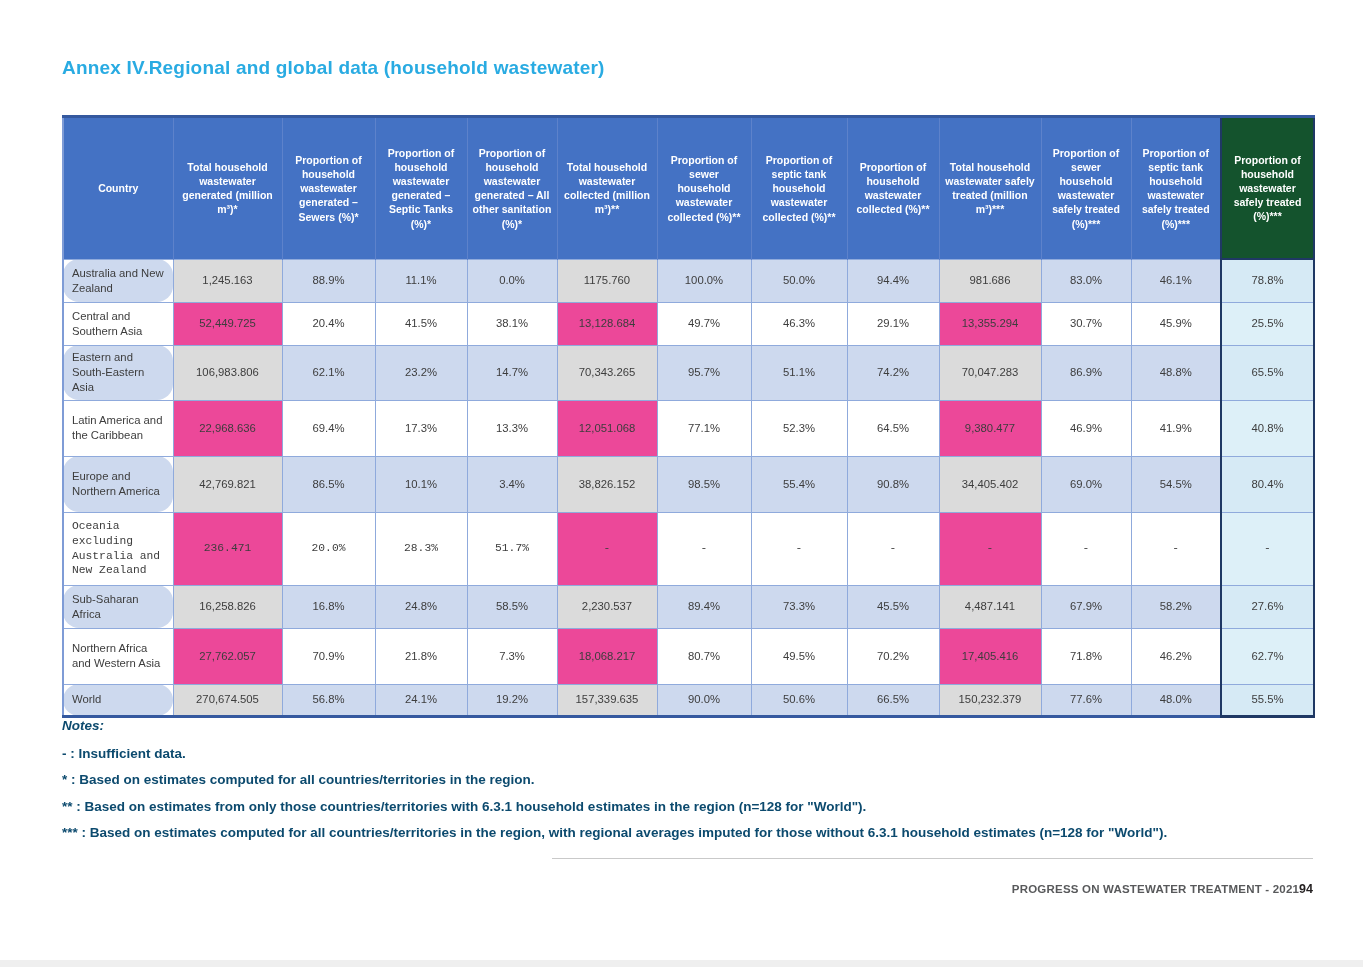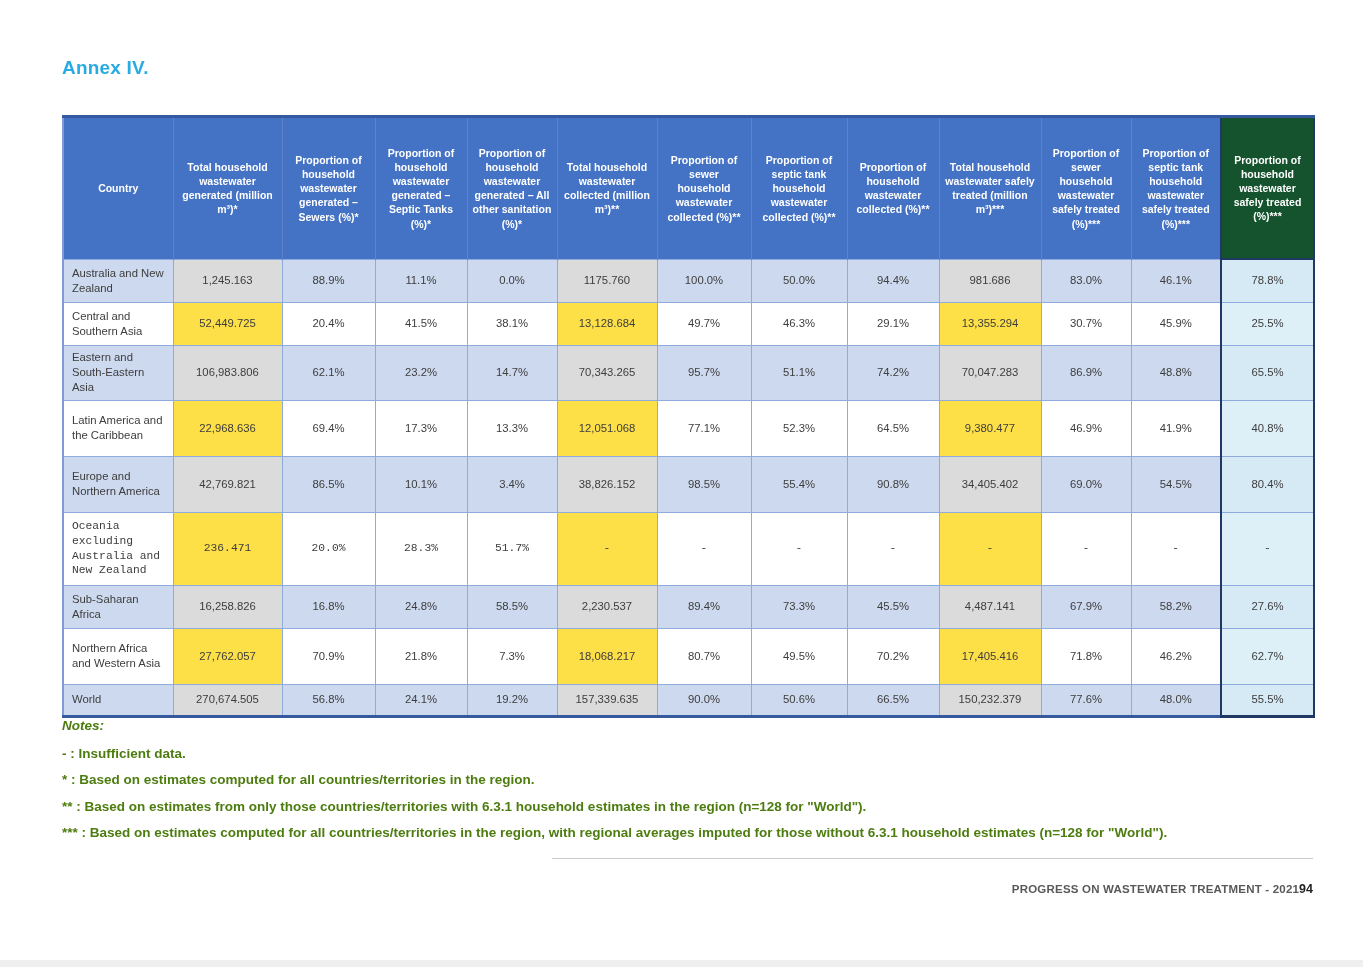--- a/index.html
+++ b/index.html
@@ -21,31 +21,31 @@
     text-align:center;vertical-align:middle;padding:4px 4px;
     border-right:1px solid #5d82cb;line-height:1.35;height:132px;
   }
   th.last{
     background:#14532d;border:2px solid #1f3864;
   }
   td{
     border:1px solid #8faadc;font-size:11.3px;color:#3d3d3d;
     text-align:center;vertical-align:middle;padding:3px 4px;line-height:1.3;
   }
-  td.country{text-align:left;padding-left:8px;padding-right:6px;}
+  td.country{text-align:left;padding-left:8px;padding-right:6px;border-radius:16px;}
   .row-blue td{background:#cdd9ee;}
   .row-blue td.gray{background:#dbdbdb;}
   .row-blue td.last{background:#d6eaf5;}
   .row-white td{background:#ffffff;}
-  .row-white td.gray{background:#fde047;}
+  .row-white td.gray{background:#ec4899;}
   .row-white td.last{background:#ddf0f8;}
   td.last{border-left:2px solid #1f3864;border-right:2px solid #1f3864;}
   tr:last-child td.last{border-bottom:3px solid #1f3864;text-align:center;}
   .notes{
-    position:absolute;left:62px;top:719px;color:#4d7c0f;
+    position:absolute;left:62px;top:719px;color:#0c4a6e;
     font-size:13.5px;font-weight:700;line-height:1.0;
   }
   .notes .note-line{margin-bottom:13px;}
   .notes .note-heading{font-style:italic;margin-bottom:14px;}
   .footer-rule{
     position:absolute;left:552px;top:858px;width:761px;height:1px;background:#c9c9c9;
   }
   .footer{
     position:absolute;right:50px;top:882px;display:flex;align-items:baseline;
   }
@@ -55,20 +55,21 @@
   .footer .page-number{color:#231f20;font-size:12.5px;font-weight:800;}
   .bottom-strip{
     position:absolute;left:0;bottom:0;width:100%;height:7px;background:#efefef;
   }
 </style>
 </head>
 <body>
 
 <div class="page-title">
   <span>Annex IV.</span>
+  <span>Regional and global data (household wastewater)</span>
 </div>
 
 <div class="table-wrap">
   <table>
     <colgroup>
         <col style="width: 110px;">
         <col style="width: 109px;">
         <col style="width: 93px;">
         <col style="width: 92px;">
         <col style="width: 90px;">

